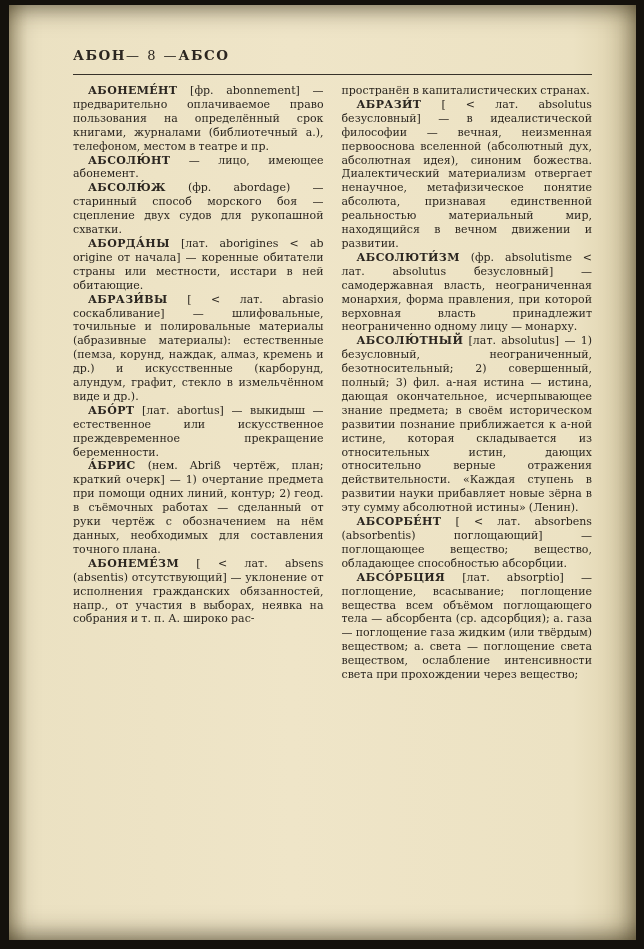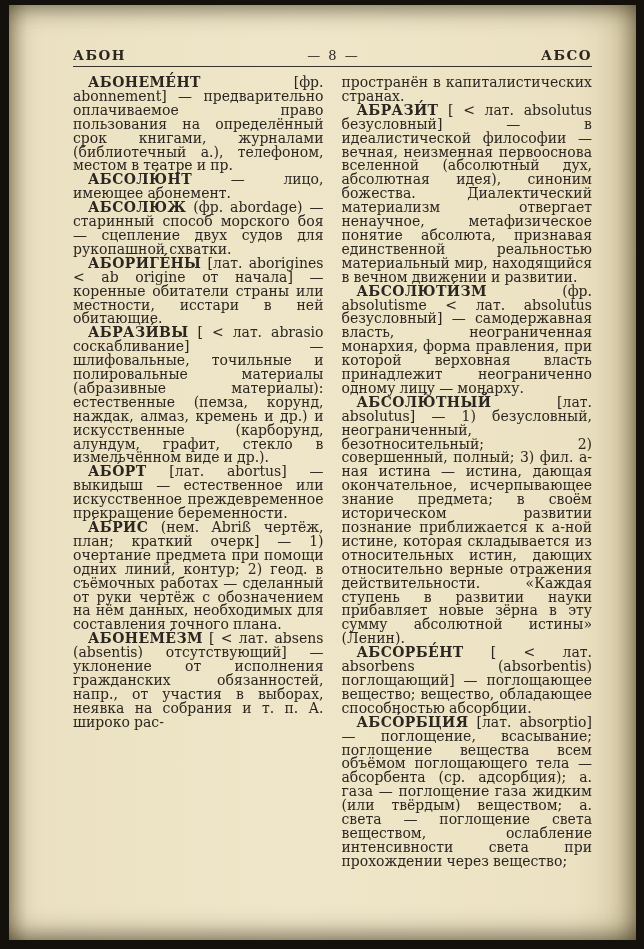--- a/index.html
+++ b/index.html
@@ -17,36 +17,36 @@
   }
   .scan-vignette{
     position:absolute;inset:0;pointer-events:none;z-index:5;
     box-shadow:
       inset 0 16px 26px -14px rgba(46,36,14,.55),
       inset 16px 0 28px -16px rgba(46,36,14,.50),
       inset -18px 0 30px -16px rgba(46,36,14,.60),
       inset 0 -18px 26px -14px rgba(46,36,14,.55);
   }
   .header{
-    display:flex;justify-content:space-between;align-items:baseline;
-    padding:42px 44px 2px 64px;
+    display:flex;justify-content:flex-start;align-items:baseline;
+    padding:42px 44px 10px 64px;
     font-size:13.5px;font-weight:bold;letter-spacing:1.5px;
   }
   .header .page-number{font-weight:normal;letter-spacing:2px;font-size:13px;}
   .header-rule{
     border:0;border-top:1.5px solid #37322a;
     margin:1px 44px 9px 64px;height:0;
   }
   .cols{
     display:flex;gap:18px;
     padding:0 44px 0 64px;
   }
   .col{
     flex:1 1 0;min-width:0;
-    font-size:14px;line-height:13.9px;
+    font-size:11px;line-height:13.9px;
     text-align:justify;
     word-spacing:-0.3px;
   }
   p.entry{margin:0;text-indent:15px;}
   p.entry.cont{text-indent:0;}
   p.entry b{letter-spacing:.4px;}
 </style>
 </head>
 <body>
 
@@ -58,21 +58,21 @@
     <span>АБСО</span>
   </div>
 
   <div class="header-rule"></div>
 
   <div class="cols">
     <div class="col">
         <p class="entry"><b>АБОНЕМЕ́НТ</b> [фр. abonnement] — предварительно оплачиваемое право пользования на определённый срок книгами, журналами (библиотечный а.), телефоном, местом в театре и пр.</p>
         <p class="entry"><b>АБСОЛЮ́НТ</b> — лицо, имеющее абонемент.</p>
         <p class="entry"><b>АБСОЛЮ́Ж</b> (фр. abordage) — старинный способ морского боя — сцепление двух судов для рукопашной схватки.</p>
-        <p class="entry"><b>АБОРИГЕ́НЫ</b> [лат. aborigines &lt; ab origine от начала] — коренные обитатели страны или местности, исстари в ней обитающие.</p>
+        <p class="entry"><b>АБОРДА́НЫ</b> [лат. aborigines &lt; ab origine от начала] — коренные обитатели страны или местности, исстари в ней обитающие.</p>
         <p class="entry"><b>АБРАЗИ́ВЫ</b> [ &lt; лат. abrasio соскабливание] — шлифовальные, точильные и полировальные материалы (абразивные материалы): естественные (пемза, корунд, наждак, алмаз, кремень и др.) и искусственные (карборунд, алундум, графит, стекло в измельчённом виде и др.).</p>
         <p class="entry"><b>АБО́РТ</b> [лат. abortus] — выкидыш — естественное или искусственное преждевременное прекращение беременности.</p>
         <p class="entry"><b>А́БРИС</b> (нем. Abriß чертёж, план; краткий очерк] — 1) очертание предмета при помощи одних линий, контур; 2) геод. в съёмочных работах — сделанный от руки чертёж с обозначением на нём данных, необходимых для составления точного плана.</p>
         <p class="entry"><b>АБОНЕМЕ́ЗМ</b> [ &lt; лат. absens (absentis) отсутствующий] — уклонение от исполнения гражданских обязанностей, напр., от участия в выборах, неявка на собрания и т. п. А. широко рас-</p>
       </div>
     <div class="col">
         <p class="entry cont">пространён в капиталистических странах.</p>
         <p class="entry"><b>АБРАЗИ́Т</b> [ &lt; лат. absolutus безусловный] — в идеалистической философии — вечная, неизменная первооснова вселенной (абсолютный дух, абсолютная идея), синоним божества. Диалектический материализм отвергает ненаучное, метафизическое понятие абсолюта, признавая единственной реальностью материальный мир, находящийся в вечном движении и развитии.</p>
         <p class="entry"><b>АБСОЛЮТИ́ЗМ</b> (фр. absolutisme &lt; лат. absolutus безусловный] — самодержавная власть, неограниченная монархия, форма правления, при которой верховная власть принадлежит неограниченно одному лицу — монарху.</p>
         <p class="entry"><b>АБСОЛЮ́ТНЫЙ</b> [лат. absolutus] — 1) безусловный, неограниченный, безотносительный; 2) совершенный, полный; 3) фил. а-ная истина — истина, дающая окончательное, исчерпывающее знание предмета; в своём историческом развитии познание приближается к а-ной истине, которая складывается из относительных истин, дающих относительно верные отражения действительности. «Каждая ступень в развитии науки прибавляет новые зёрна в эту сумму абсолютной истины» (Ленин).</p>

